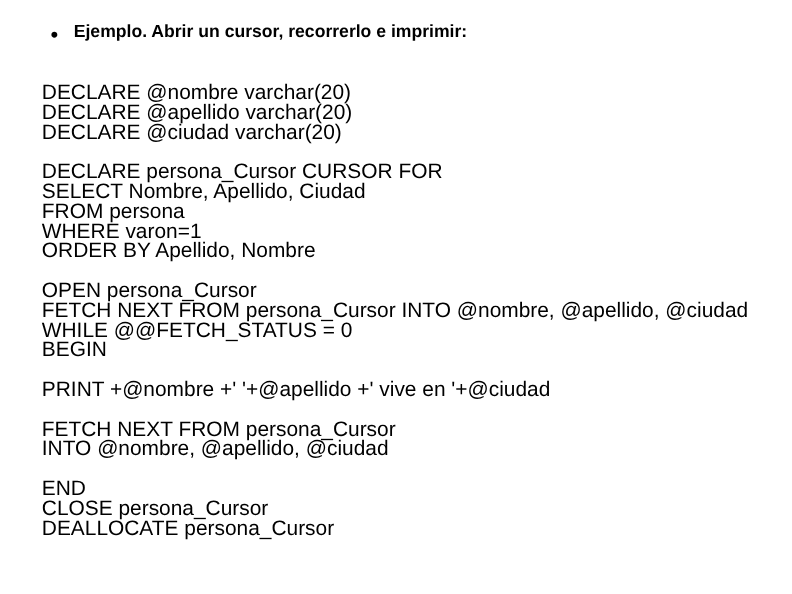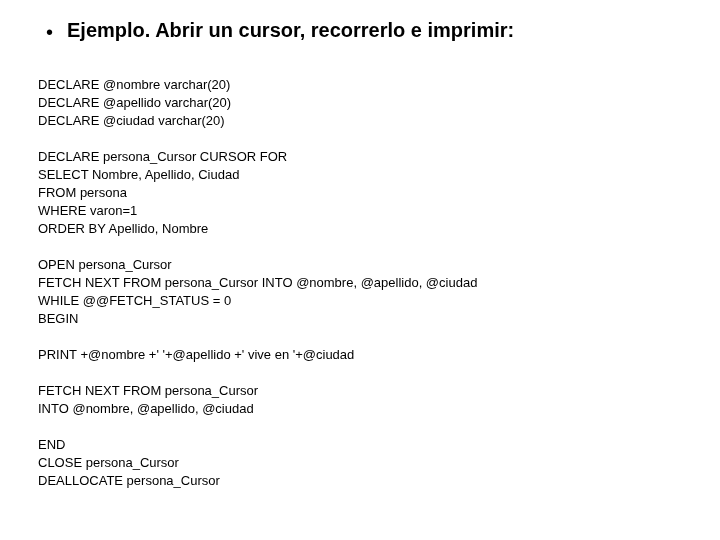--- a/index.html
+++ b/index.html
@@ -21,26 +21,26 @@
     margin-bottom: 14px;
     margin-left: 18px;
   }
   .bullet {
     font-size: 20px;
     line-height: 24px;
     margin-right: 14px;
     margin-top: 2px;
   }
   .title {
-    font-size: 20px;
+    font-size: 16px;
     font-weight: bold;
     line-height: 24px;
   }
   .code-block {
-    font-size: 13px;
+    font-size: 19px;
     line-height: 18px;
     white-space: pre;
     font-family: Arial, Helvetica, sans-serif;
     margin-left: 10px;
   }
 </style>
 </head>
 <body>
 
 <div class="page">

